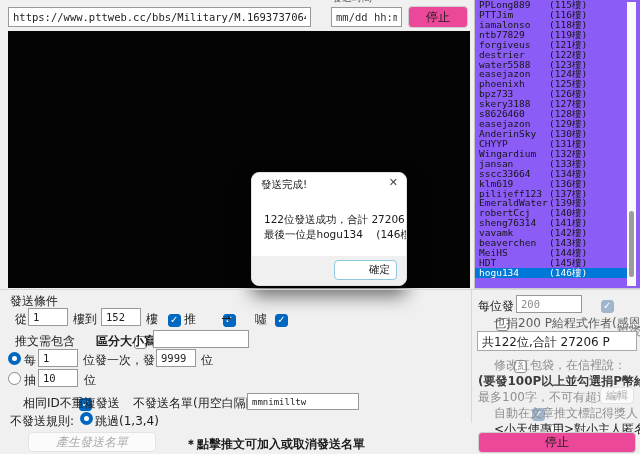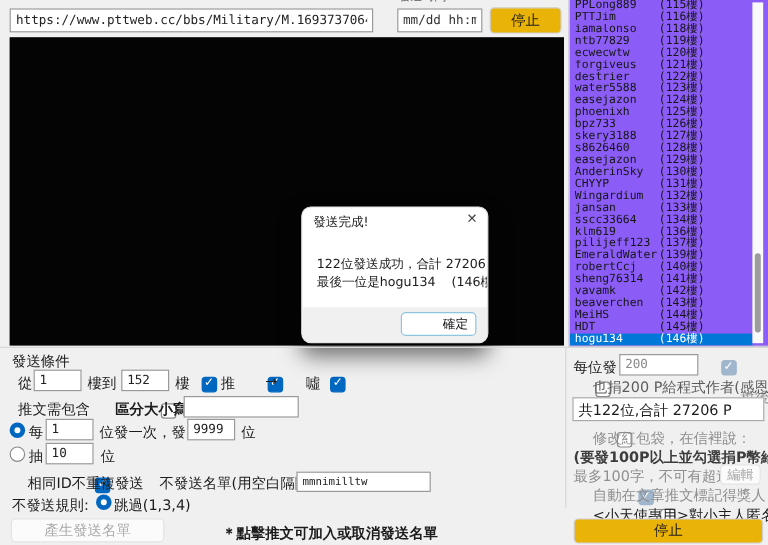--- a/index.html
+++ b/index.html
@@ -8,21 +8,21 @@
   #app { position:relative; width:640px; height:454px; background:#f0f0f0; }
 
   .abs { position:absolute; }
   .lbl { font-size:12px; color:#1c1c1c; white-space:nowrap; }
   .lbl.dis { color:#8f8f8f; }
 
   input.box { background:#fff; border:1px solid #999; font-family:"DejaVu Sans Mono", monospace;
               font-size:10.5px; color:#222; padding:0 4px; outline:none; }
   input.box.dim { color:#8a8a8a; }
 
-  .btn { background:#eab308; border:1px solid #cfcfcf; border-radius:4px; font-size:12px;
+  .btn { background:#ec4899; border:1px solid #cfcfcf; border-radius:4px; font-size:12px;
          color:#1c1c1c; text-align:center; cursor:pointer; }
   .btn.dis { background:#fbfbfb; border-color:#e3e3e3; color:#ababab; }
 
   
   .cb { display:inline-block; width:13px; height:13px; border:1px solid #8a8a8a; border-radius:3px;
         background:#fff; vertical-align:-2px; position:relative; }
   .cb.on { background:#0067c0; border-color:#0067c0; }
   .cb.on::after { content:"✓"; position:absolute; left:1px; top:-1px; color:#fff; font-size:10px; font-weight:bold; }
   .cb.on.dis { background:#9fb6cc; border-color:#9fb6cc; }
   .radio { display:inline-block; width:13px; height:13px; border:1px solid #8a8a8a; border-radius:50%;
@@ -83,24 +83,20 @@
     <span class="nm">PTTJim</span>
     <span class="fl">(116樓)</span>
   </div>
       <div class="row">
     <span class="nm">iamalonso</span>
     <span class="fl">(118樓)</span>
   </div>
       <div class="row">
     <span class="nm">ntb77829</span>
     <span class="fl">(119樓)</span>
-  </div>
-      <div class="row">
-    <span class="nm">ecwecwtw</span>
-    <span class="fl">(120樓)</span>
   </div>
       <div class="row">
     <span class="nm">forgiveus</span>
     <span class="fl">(121樓)</span>
   </div>
       <div class="row">
     <span class="nm">destrier</span>
     <span class="fl">(122樓)</span>
   </div>
       <div class="row">
@@ -238,21 +234,21 @@
 
     <span class="abs cb on" style="left:7px; top:104px;"></span>
     <div class="abs lbl" style="left:23px; top:105px;">相同ID不重複發送</div>
     <div class="abs lbl" style="left:133px; top:105px;">不發送名單(用空白隔開)</div>
     <input class="abs box" style="left: 247px; top: 103px; width: 112px; height: 17px; font-size: 9px;" readonly="" value="mmnimilltw">
 
     <div class="abs lbl" style="left:10px; top:123px;">不發送規則:</div>
     <span class="abs radio on" style="left:80px; top:122px;"></span>
     <div class="abs lbl" style="left:95px; top:123px;">跳過(1,3,4)</div>
 
-    <button class="abs btn dis" style="left:9px; top:142px; width:128px; height:20px;">產生發送名單</button>
+    <button class="abs btn dis" style="left:28px; top:142px; width:128px; height:20px;font-style:italic;">產生發送名單</button>
     <div class="abs lbl" style="left:185px; top:146px; font-weight:600;">＊點擊推文可加入或取消發送名單</div>
   </div>
 
   <div class="abs" id="bottom-right">
     <div class="abs lbl" style="left:6px; top:8px;">每位發</div>
     <input class="abs box dim" style="left: 44px; top: 5px; width: 66px; height: 18px;" readonly="" value="200">
     <span class="abs cb on dis" style="left:129px; top:6px;"></span>
     <div class="abs lbl dis" style="left:145px; top:8px;margin-top:25px;">稅後</div>
 
     <span class="abs cb" style="left:6px; top:24px;"></span>

